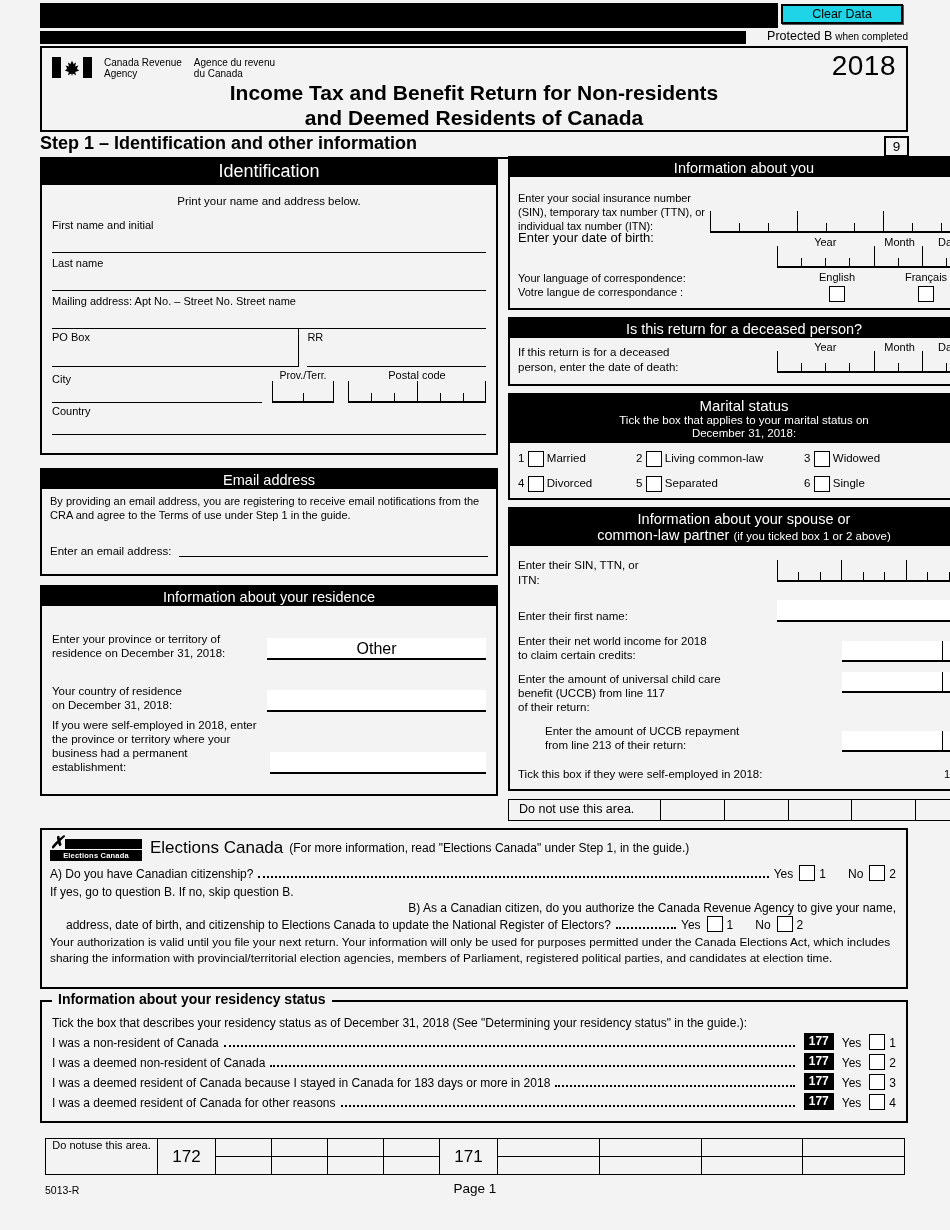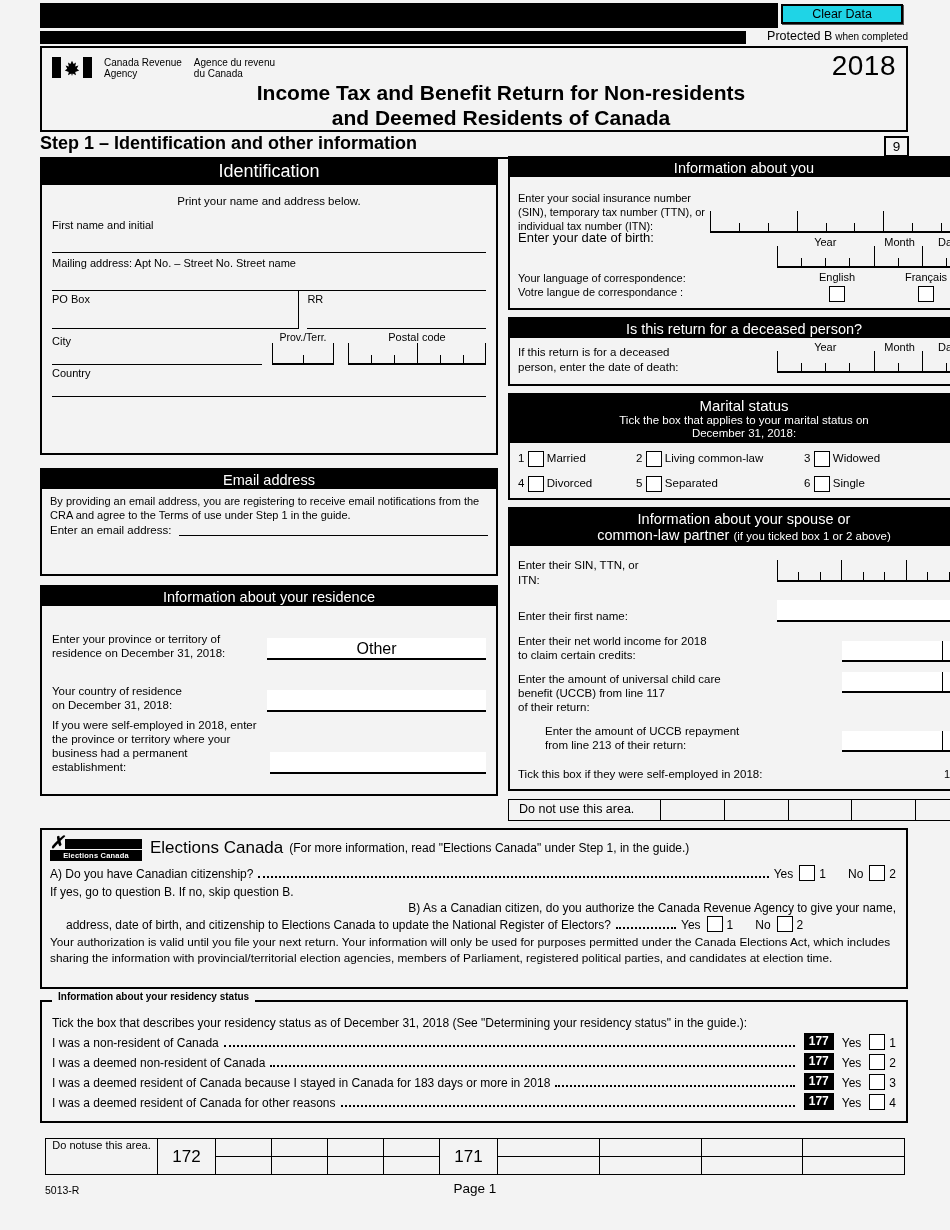--- a/index.html
+++ b/index.html
@@ -15,21 +15,21 @@
   .protected .small { font-size:10px; }
 
   
   .hdr-box { position:absolute; left:40px; top:46px; width:868px; height:86px; border:2px solid #000; }
   .flag-row { position:absolute; left:10px; top:9px; display:flex; align-items:flex-start; }
   .flag { width:40px; height:21px; display:flex; }
   .flag .fb { width:9px; height:21px; background:#000; }
   .flag .leaf { flex:1; display:flex; align-items:center; justify-content:center; }
   .agency-col { font-size:10px; line-height:11px; margin-left:12px; }
   .year-big { position:absolute; right:10px; top:2px; font-size:28px; letter-spacing:0.5px; }
-  .hdr-title { position:absolute; left:0; top:32px; width:100%; text-align:center; font-size:21px; font-weight:600; line-height:25px;margin-left:27px; }
+  .hdr-title { position:absolute; left:0; top:32px; width:100%; text-align:center; font-size:21px; font-weight:600; line-height:25px; }
 
   
   .step1 { position:absolute; left:40px; top:133px; width:844px; font-size:18px; font-weight:bold;
     border-bottom:2px solid #000; padding-bottom:3px; }
   .page-box { position:absolute; left:884px; top:136px; width:25px; height:21px; border:2px solid #000;
     font-size:13.5px; text-align:center; line-height:18px; background:#f3f3f3; }
 
   
   .colL { position:absolute; left:40px; top:158px; width:458px; }
   .colR { position:absolute; left:508px; top:156px; width:472px; }
@@ -59,21 +59,21 @@
   
   .elections { position:absolute; left:40px; top:828px; width:868px; height:161px; border:2px solid #000; padding:5px 10px 4px 8px; }
   .ec-logo { width:92px; }
   .ec-logo .r1 { display:flex; align-items:flex-end; height:15px; }
   .ec-x { font-weight:bold; font-style:italic; font-size:17px; line-height:15px; }
   .ec-bar { flex:1; height:10px; background:#000; margin-bottom:1px; margin-left:1px; }
   .ec-r2 { background:#000; color:#fff; font-size:7.5px; font-weight:bold; text-align:center; height:11px; line-height:11px; letter-spacing:0.2px; }
 
   
   .residency { position:absolute; left:40px; top:1000px; width:868px; height:123px; border:2px solid #000; padding:12px 10px 6px 10px; }
-  .residency .legend { position:absolute; left:10px; top:-11px; background:#f3f3f3; padding:0 6px; font-size:10px; font-weight:bold; }
+  .residency .legend { position:absolute; left:10px; top:-11px; background:#f3f3f3; padding:0 6px; font-size:14px; font-weight:bold; }
   .res-row { display:flex; align-items:flex-end; margin-top:3px; font-size:12px; }
   .badge { background:#000; color:#fff; font-weight:bold; font-size:12px; width:30px; height:17px; text-align:center; line-height:17px; margin:0 8px 0 4px; }
   .res-row .cbox { margin:0 4px 0 8px; }
 
   
   .btable { position:absolute; left:45px; top:1138px; width:860px; height:37px; border:1.6px solid #000; display:flex; background:#f3f3f3; }
   .btable > div { border-right:1.6px solid #000; }
   .btable > div:last-child { border-right:none; }
   .bt-lbl { width:112px; font-size:11px; text-align:center; display:flex; flex-direction:row; justify-content:center; line-height:12.5px; }
   .bt-code { width:58px; font-size:17px; display:flex; align-items:center; justify-content:center; }
@@ -128,20 +128,24 @@
 
     <div class="blackbar" style="height:27px; font-size:18px; line-height:26px;">Identification</div>
     <div class="sect-box" style="height:270px; padding:6px 10px 8px 10px;">
       <div style="text-align:center; font-size:11.5px; margin-top:4px;">Print your name and address below.</div>
 
       <div style="margin-top:12px;">
         <div class="lbl">First name and initial</div>
         <div class="line" style="height:22px;"></div>
       </div>
       <div style="margin-top:4px;">
+        <div class="lbl">Last name</div>
+        <div class="line" style="height:22px;"></div>
+      </div>
+      <div style="margin-top:4px;">
         <div class="lbl">Mailing address: Apt No. – Street No. Street name</div>
         <div class="line" style="height:22px;"></div>
       </div>
 
       <div style="display:flex; height:38px;">
         <div style="width:57%; border-right:1.5px solid #000; padding-top:2px; display:flex; flex-direction:column;">
           <div class="lbl">PO Box</div>
           <div class="line" style="flex:1;"></div>
         </div>
         <div style="flex:1; padding:2px 0 0 8px; display:flex; flex-direction:column;">
@@ -177,21 +181,21 @@
 
       <div style="margin-top:2px;">
         <div class="lbl">Country</div>
         <div class="line" style="height:18px;"></div>
       </div>
     </div>
 
     <div class="blackbar" style="height:21px; font-size:14.5px; line-height:20px; margin-top:13px; border:2px solid #000; border-bottom:none;">Email address</div>
     <div class="sect-box" style="height:87px; padding:5px 8px;">
       <div style="font-size:11px; line-height:14px;">By providing an email address, you are registering to receive email notifications from the CRA and agree to the Terms of use under Step 1 in the guide.</div>
-      <div style="display:flex; align-items:flex-end; justify-content:center;">
+      <div style="display:flex; align-items:flex-end; margin-top:21px;justify-content:center;">
         <span style="font-size:11.5px;">Enter an email address:</span>
         <span class="line" style="flex:1; margin-left:8px; height:14px;"></span>
       </div>
     </div>
 
     <div class="blackbar" style="height:21px; font-size:14.5px; line-height:20px; margin-top:9px; border:2px solid #000; border-bottom:none;">Information about your residence</div>
     <div class="sect-box" style="height:190px; padding:10px;">
       <div style="display:flex; align-items:flex-end; margin-top:16px;">
         <div style="width:215px; font-size:11.5px; line-height:14px;">
           <div>Enter your province or territory of</div>

